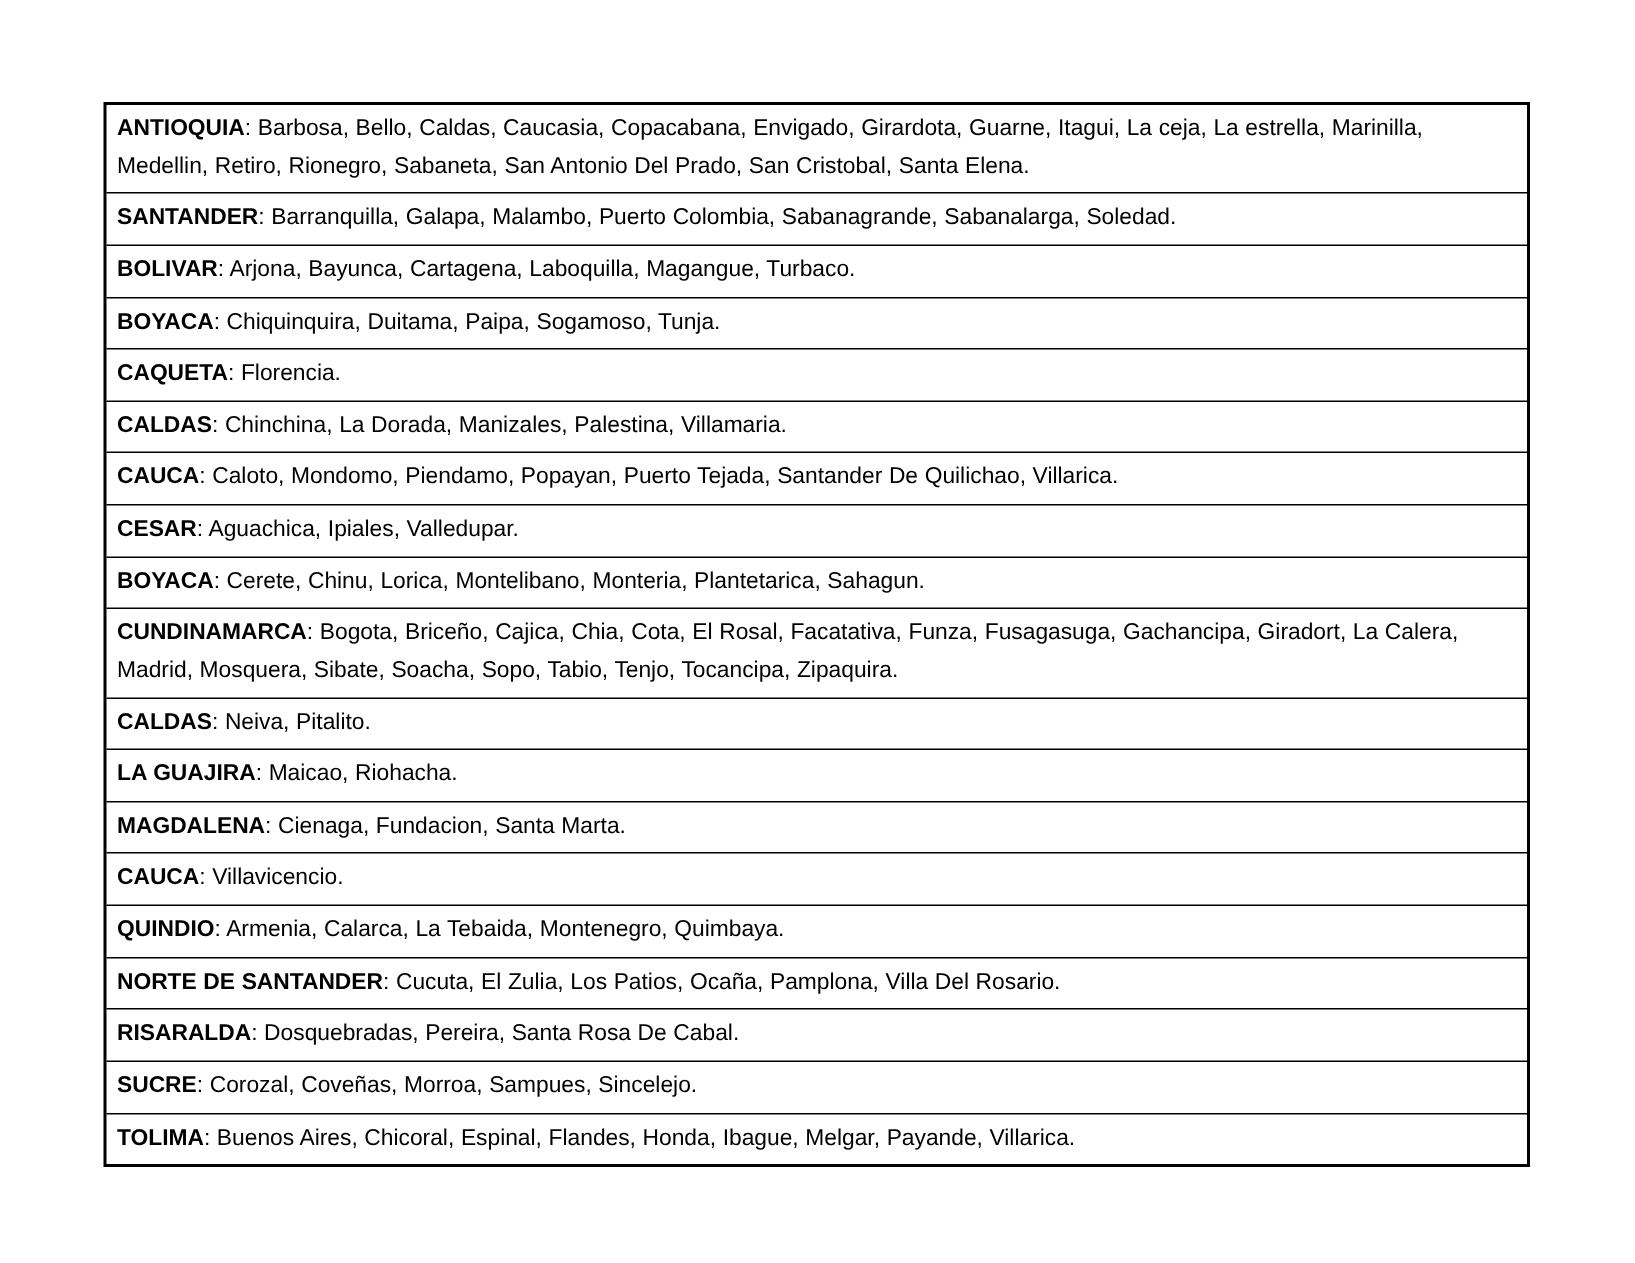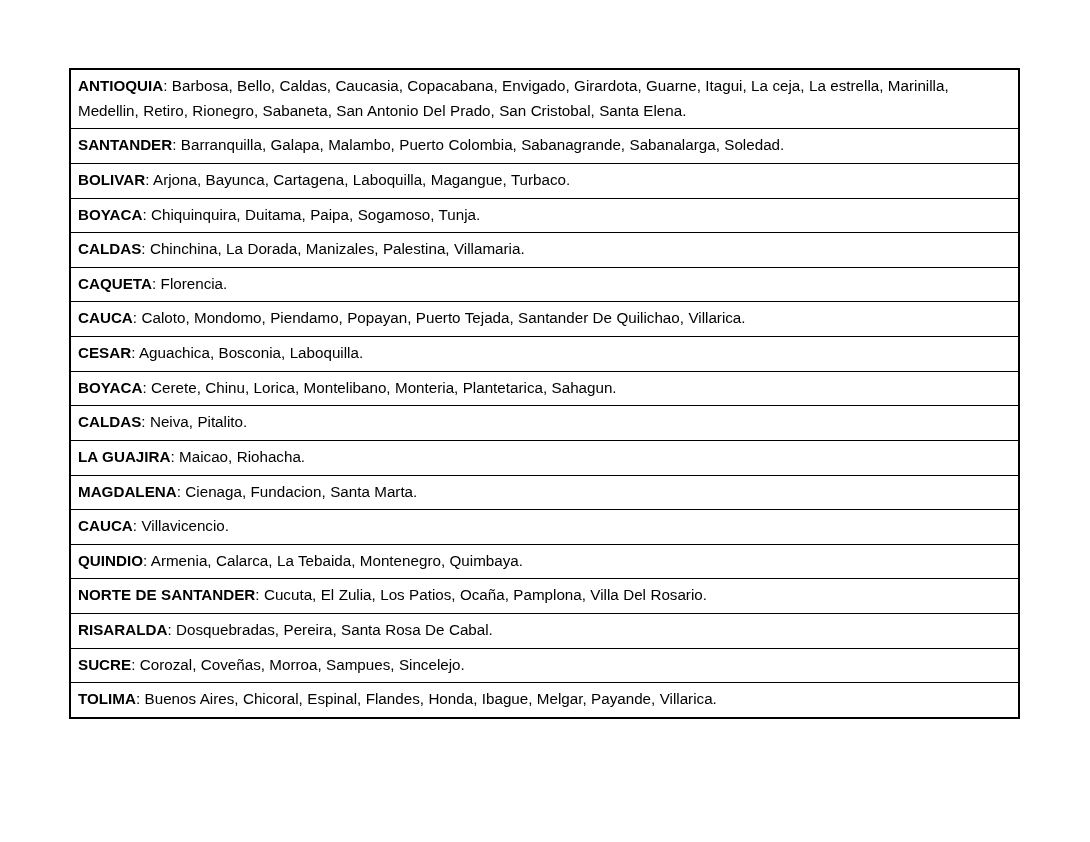--- a/index.html
+++ b/index.html
@@ -67,39 +67,42 @@
 
     <div class="row">
       <span class="dept">BOLIVAR</span><span class="cities">: Arjona, Bayunca, Cartagena, Laboquilla, Magangue, Turbaco.</span>
     </div>
 
     <div class="row">
       <span class="dept">BOYACA</span><span class="cities">: Chiquinquira, Duitama, Paipa, Sogamoso, Tunja.</span>
     </div>
 
     <div class="row">
-      <span class="dept">CALDAS</span><span class="cities">: Chinchina, La Dorada, Manizales, Palestina, Villamaria.</span>
+      <span class="dept">CAQUETA</span><span class="cities">: Florencia.</span>
     </div>
 
     <div class="row">
-      <span class="dept">CAQUETA</span><span class="cities">: Florencia.</span>
+      <span class="dept">CALDAS</span><span class="cities">: Chinchina, La Dorada, Manizales, Palestina, Villamaria.</span>
     </div>
 
     <div class="row">
       <span class="dept">CAUCA</span><span class="cities">: Caloto, Mondomo, Piendamo, Popayan, Puerto Tejada, Santander De Quilichao, Villarica.</span>
     </div>
 
     <div class="row">
-      <span class="dept">CESAR</span><span class="cities">: Aguachica, Bosconia, Laboquilla.</span>
+      <span class="dept">CESAR</span><span class="cities">: Aguachica, Ipiales, Valledupar.</span>
     </div>
 
     <div class="row">
       <span class="dept">BOYACA</span><span class="cities">: Cerete, Chinu, Lorica, Montelibano, Monteria, Plantetarica, Sahagun.</span>
     </div>
 
+    <div class="row">
+      <span class="dept">CUNDINAMARCA</span><span class="cities">: Bogota, Briceño, Cajica, Chia, Cota, El Rosal, Facatativa, Funza, Fusagasuga, Gachancipa, Giradort, La Calera, Madrid, Mosquera, Sibate, Soacha, Sopo, Tabio, Tenjo, Tocancipa, Zipaquira.</span>
+    </div>
 
     <div class="row">
       <span class="dept">CALDAS</span><span class="cities">: Neiva, Pitalito.</span>
     </div>
 
     <div class="row">
       <span class="dept">LA GUAJIRA</span><span class="cities">: Maicao, Riohacha.</span>
     </div>
 
     <div class="row">

